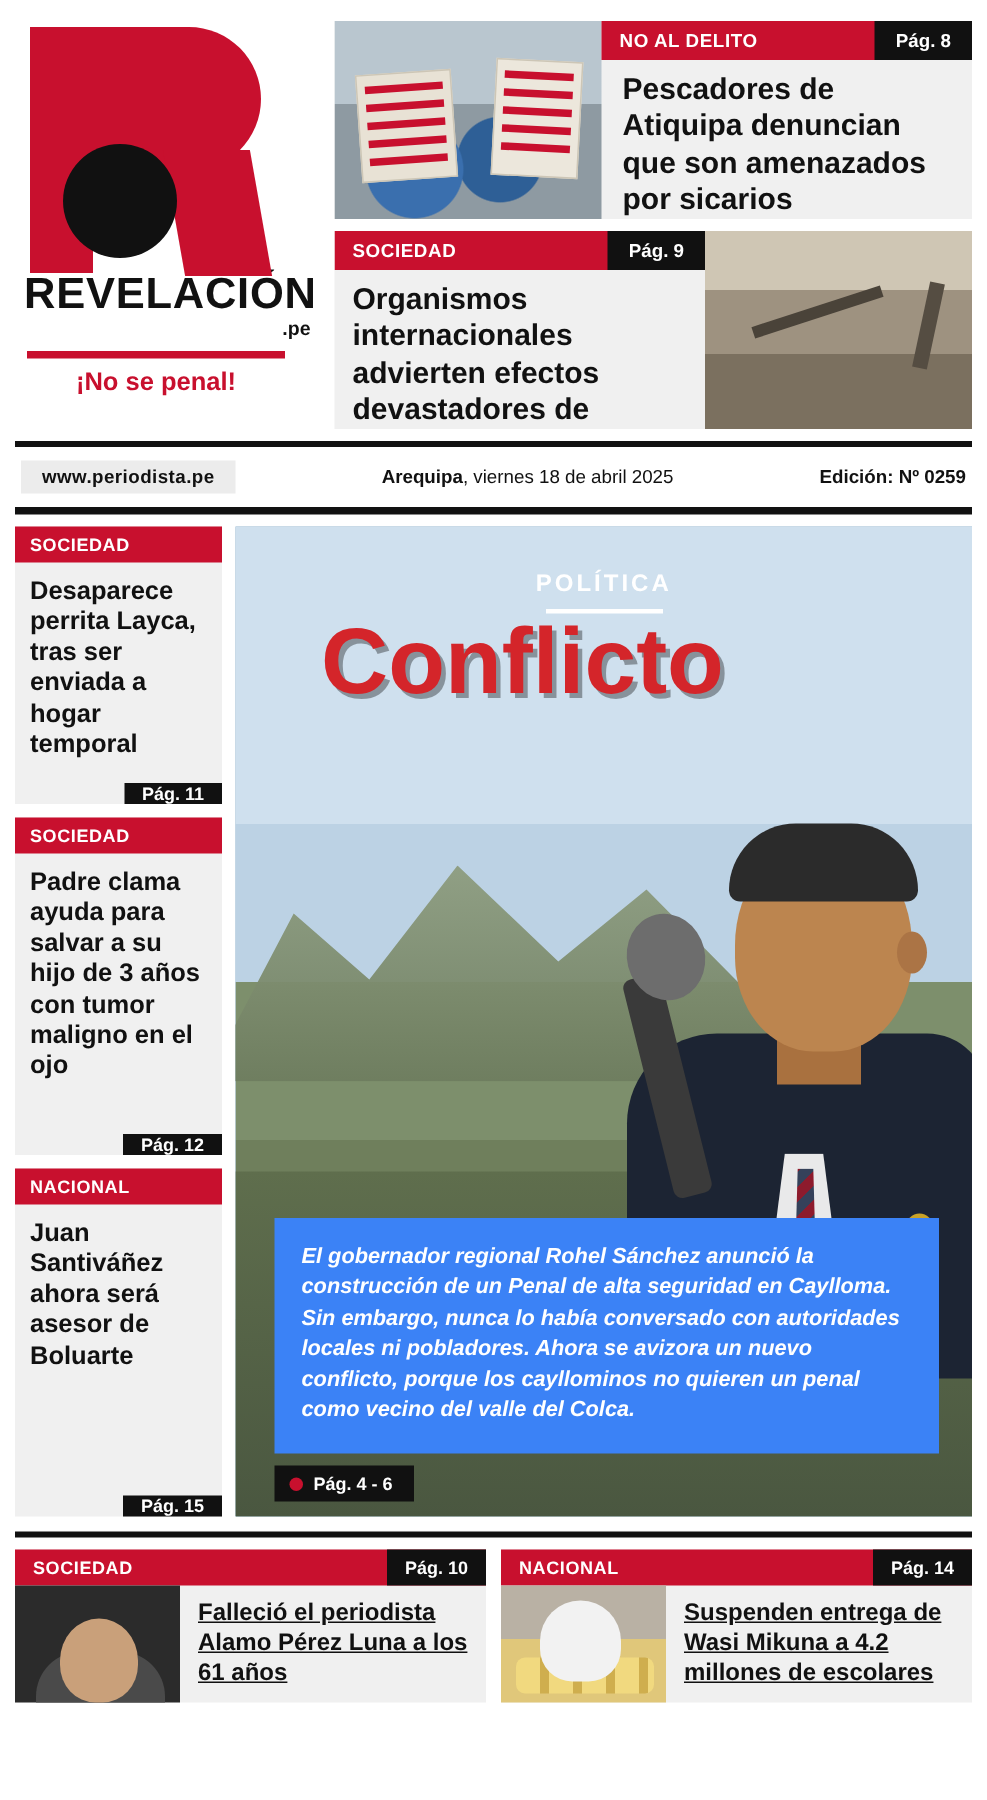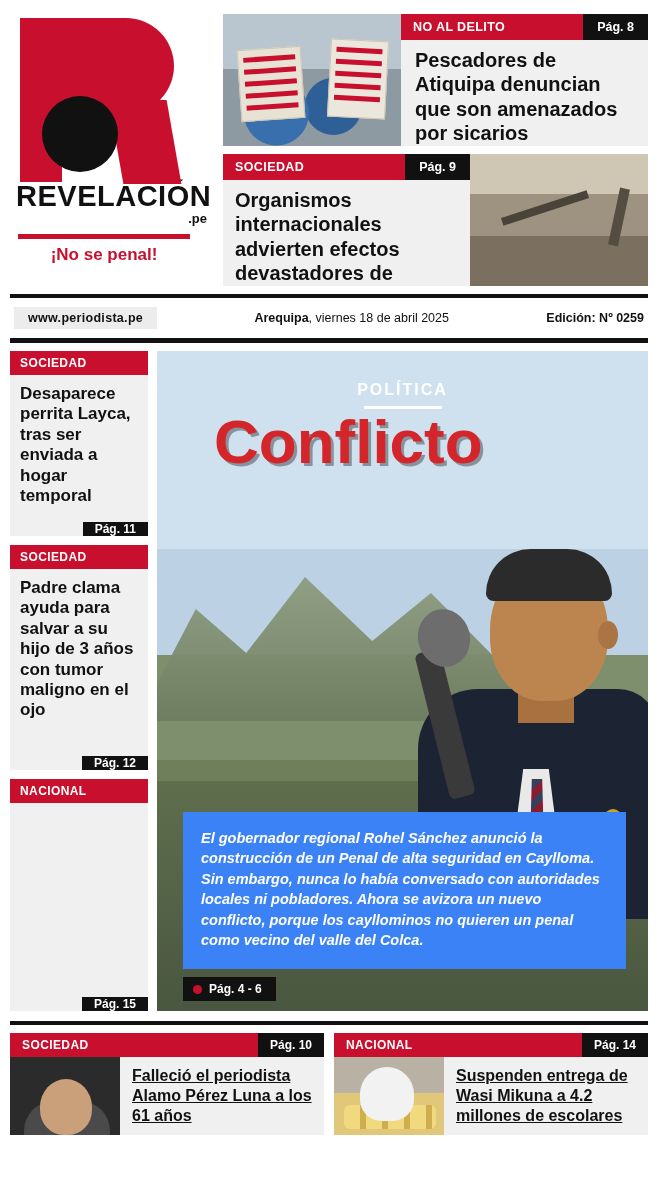--- a/index.html
+++ b/index.html
@@ -374,20 +374,21 @@
       </div>
 
       <div class="sidecard" style="flex:0 0 225px">
         <div class="kick">SOCIEDAD</div>
         <h3>Padre clama ayuda para salvar a su hijo de 3 años con tumor maligno en el ojo</h3>
         <div class="pg">Pág. 12</div>
       </div>
 
       <div class="sidecard" style="flex:1 1 auto">
         <div class="kick">NACIONAL</div>
+        <h3>Juan Santiváñez ahora será asesor de Boluarte</h3>
         <div class="pg">Pág. 15</div>
       </div>
 
     </div>
 
     <div class="lead">
       <div class="lead-sky"></div>
       <div class="lead-mtn"></div>
       <div class="lead-valley"></div>
       <div class="lead-road"></div>

